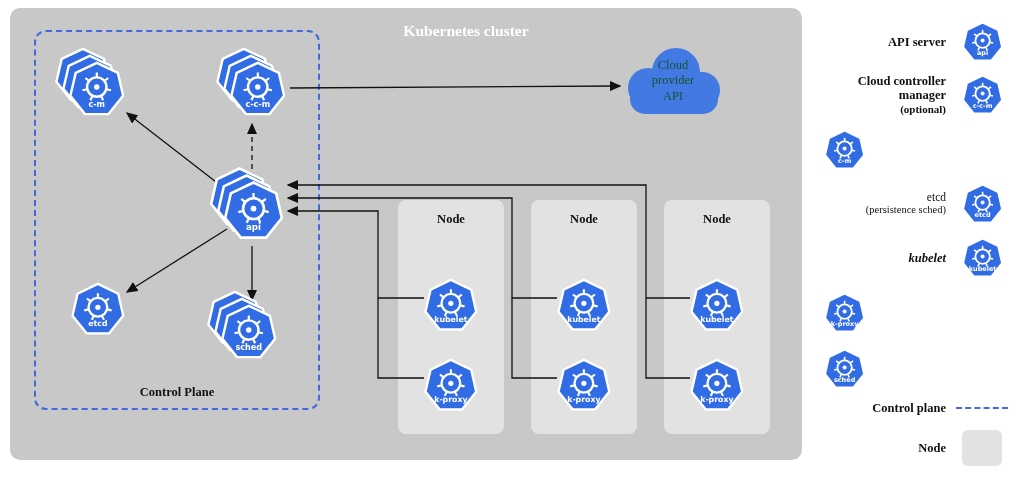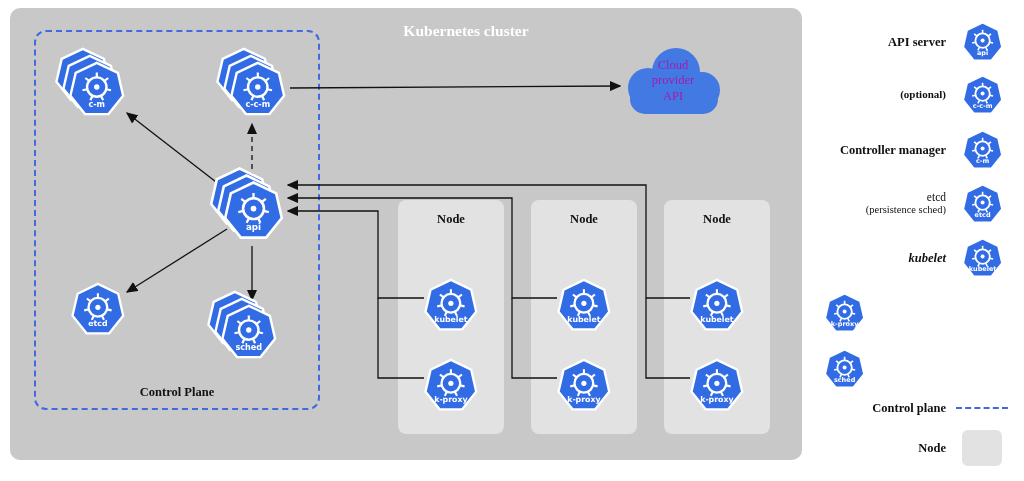--- a/index.html
+++ b/index.html
@@ -21,21 +21,21 @@
   
   .control-plane{position:absolute;left:24px;top:22px;width:286px;height:380px;border:2px dashed var(--control-plane-dash);border-radius:12px;}
   .cp-label{position:absolute;bottom:8px;left:0;right:0;text-align:center;font-weight:bold;font-size:12.5px;color:#111;}
 
   
   .node-box{position:absolute;top:192px;width:106px;height:234px;background:var(--node-background);border-radius:8px;}
   .node-label{margin-top:12px;text-align:center;font-weight:bold;font-size:12.5px;color:#111;}
 
   
   .cloud{position:absolute;left:614px;top:38px;width:98px;height:72px;}
-  .cloud-label{position:absolute;left:0;right:0;top:12px;text-align:center;color:#a21caf;font-size:12.5px;line-height:1.22;white-space:pre-line;}
+  .cloud-label{position:absolute;left:0;right:0;top:12px;text-align:center;color:#14532d;font-size:12.5px;line-height:1.22;white-space:pre-line;}
 
   
   .k8s-icon{position:relative;display:inline-block;line-height:0;}
   .k8s-icon.abs{position:absolute;width:0;height:0;z-index:10;}
 
   
   .arrows{position:absolute;left:0;top:0;width:1024px;height:481px;pointer-events:none;z-index:5;}
 
   
   .legend{position:absolute;left:818px;top:0;width:190px;height:481px;}
@@ -306,43 +306,41 @@
               <line x1="22.5" y1="30.1" x2="20.9" y2="33.3" stroke="#fff" stroke-width="1.6"></line>
               <line x1="18.6" y1="25.2" x2="15.1" y2="26.0" stroke="#fff" stroke-width="1.6"></line>
               <line x1="20.0" y1="19.1" x2="17.2" y2="16.9" stroke="#fff" stroke-width="1.6"></line>
               <text x="25.6" y="38.0" text-anchor="middle" font-family="DejaVu Sans, sans-serif" font-weight="bold" font-size="6.5" fill="#fff">api</text>
             </svg></span>
         </div>
     </div>
 
     <div class="lrow" style="top:64px;height:62px">
       <div class="ltxt">
+        <div class="lname">Cloud controller manager</div>
         <div class="lsub italic">(optional)</div>
       </div>
       <div class="lic">
           <span class="k8s-icon"><svg width="51" height="51" viewBox="0 0 51 51">
               <polygon points="25.6,5.6 41.2,13.1 45.1,30.1 34.3,43.6 16.9,43.6 6.1,30.1 10.0,13.1" fill="#326ce5" stroke="#fff" stroke-width="2.0"></polygon>
               <circle cx="25.6" cy="23.6" r="7.199999999999999" fill="none" stroke="#fff" stroke-width="1.8"></circle>
               <circle cx="25.6" cy="23.6" r="2.0" fill="#fff"></circle>
               <line x1="25.6" y1="16.4" x2="25.6" y2="12.8" stroke="#fff" stroke-width="1.6"></line>
               <line x1="31.2" y1="19.1" x2="34.0" y2="16.9" stroke="#fff" stroke-width="1.6"></line>
               <line x1="32.6" y1="25.2" x2="36.1" y2="26.0" stroke="#fff" stroke-width="1.6"></line>
               <line x1="28.7" y1="30.1" x2="30.3" y2="33.3" stroke="#fff" stroke-width="1.6"></line>
               <line x1="22.5" y1="30.1" x2="20.9" y2="33.3" stroke="#fff" stroke-width="1.6"></line>
               <line x1="18.6" y1="25.2" x2="15.1" y2="26.0" stroke="#fff" stroke-width="1.6"></line>
               <line x1="20.0" y1="19.1" x2="17.2" y2="16.9" stroke="#fff" stroke-width="1.6"></line>
               <text x="25.6" y="38.0" text-anchor="middle" font-family="DejaVu Sans, sans-serif" font-weight="bold" font-size="6.5" fill="#fff">c-c-m</text>
             </svg></span>
         </div>
     </div>
 
     <div class="lrow" style="top:128px;height:44px">
-      <div class="ltxt">
-          <div class="lname">Controller manager</div>
-        </div>
       <div class="lic">
           <span class="k8s-icon"><svg width="51" height="51" viewBox="0 0 51 51">
               <polygon points="25.6,5.6 41.2,13.1 45.1,30.1 34.3,43.6 16.9,43.6 6.1,30.1 10.0,13.1" fill="#326ce5" stroke="#fff" stroke-width="2.0"></polygon>
               <circle cx="25.6" cy="23.6" r="7.199999999999999" fill="none" stroke="#fff" stroke-width="1.8"></circle>
               <circle cx="25.6" cy="23.6" r="2.0" fill="#fff"></circle>
               <line x1="25.6" y1="16.4" x2="25.6" y2="12.8" stroke="#fff" stroke-width="1.6"></line>
               <line x1="31.2" y1="19.1" x2="34.0" y2="16.9" stroke="#fff" stroke-width="1.6"></line>
               <line x1="32.6" y1="25.2" x2="36.1" y2="26.0" stroke="#fff" stroke-width="1.6"></line>
               <line x1="28.7" y1="30.1" x2="30.3" y2="33.3" stroke="#fff" stroke-width="1.6"></line>
               <line x1="22.5" y1="30.1" x2="20.9" y2="33.3" stroke="#fff" stroke-width="1.6"></line>

